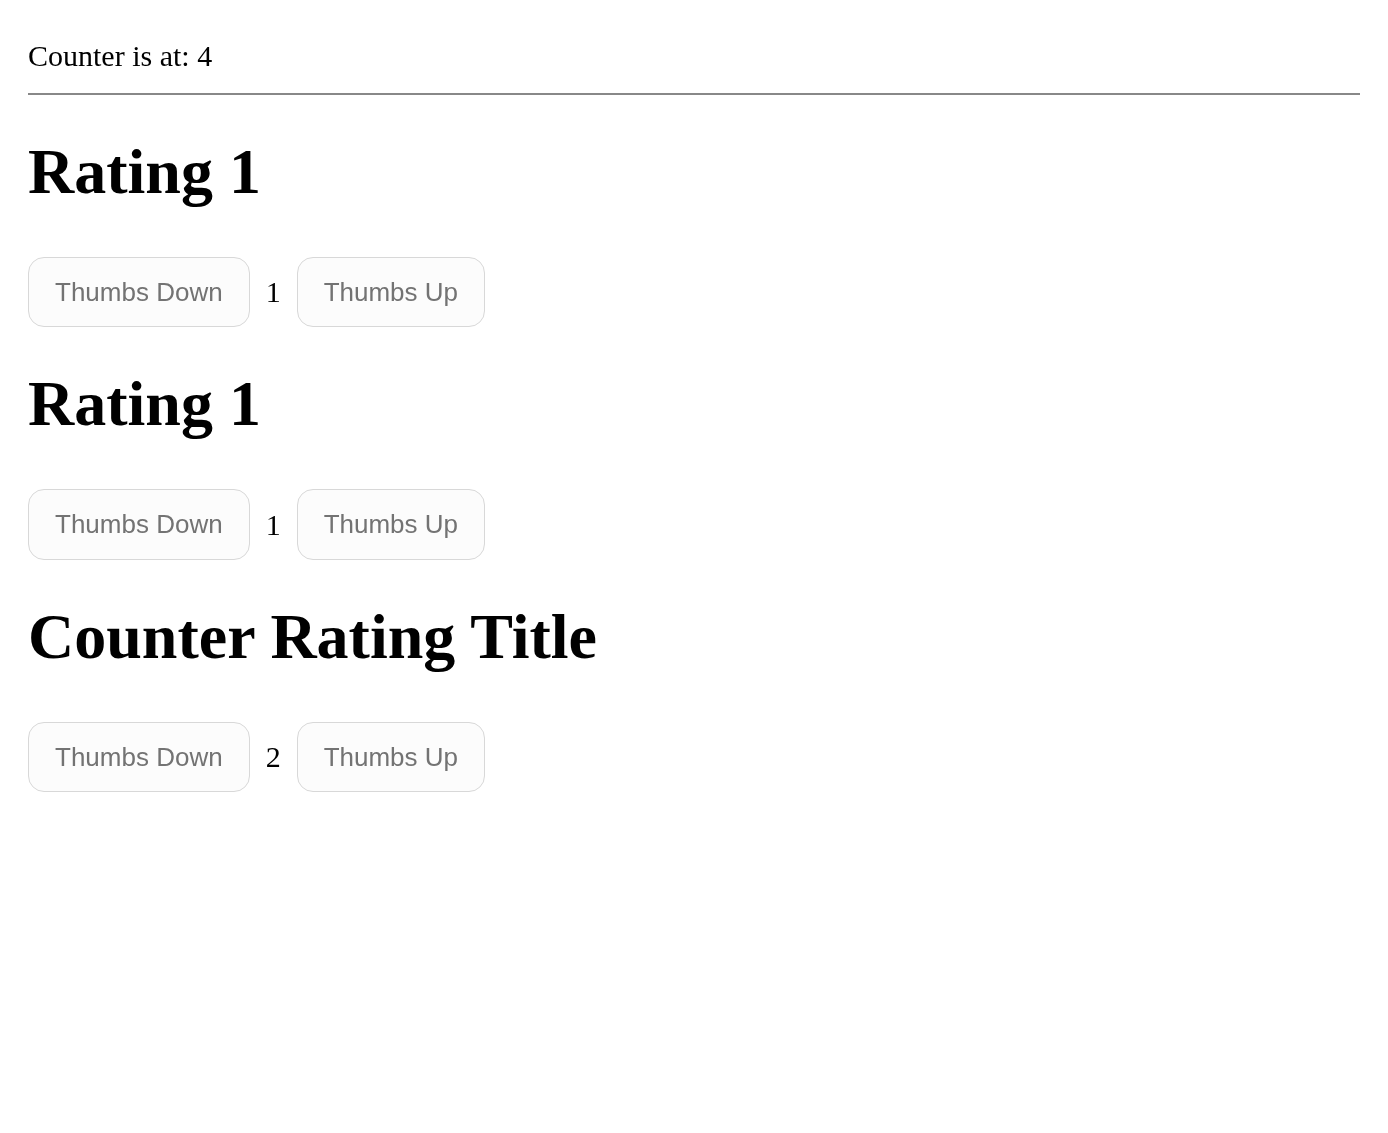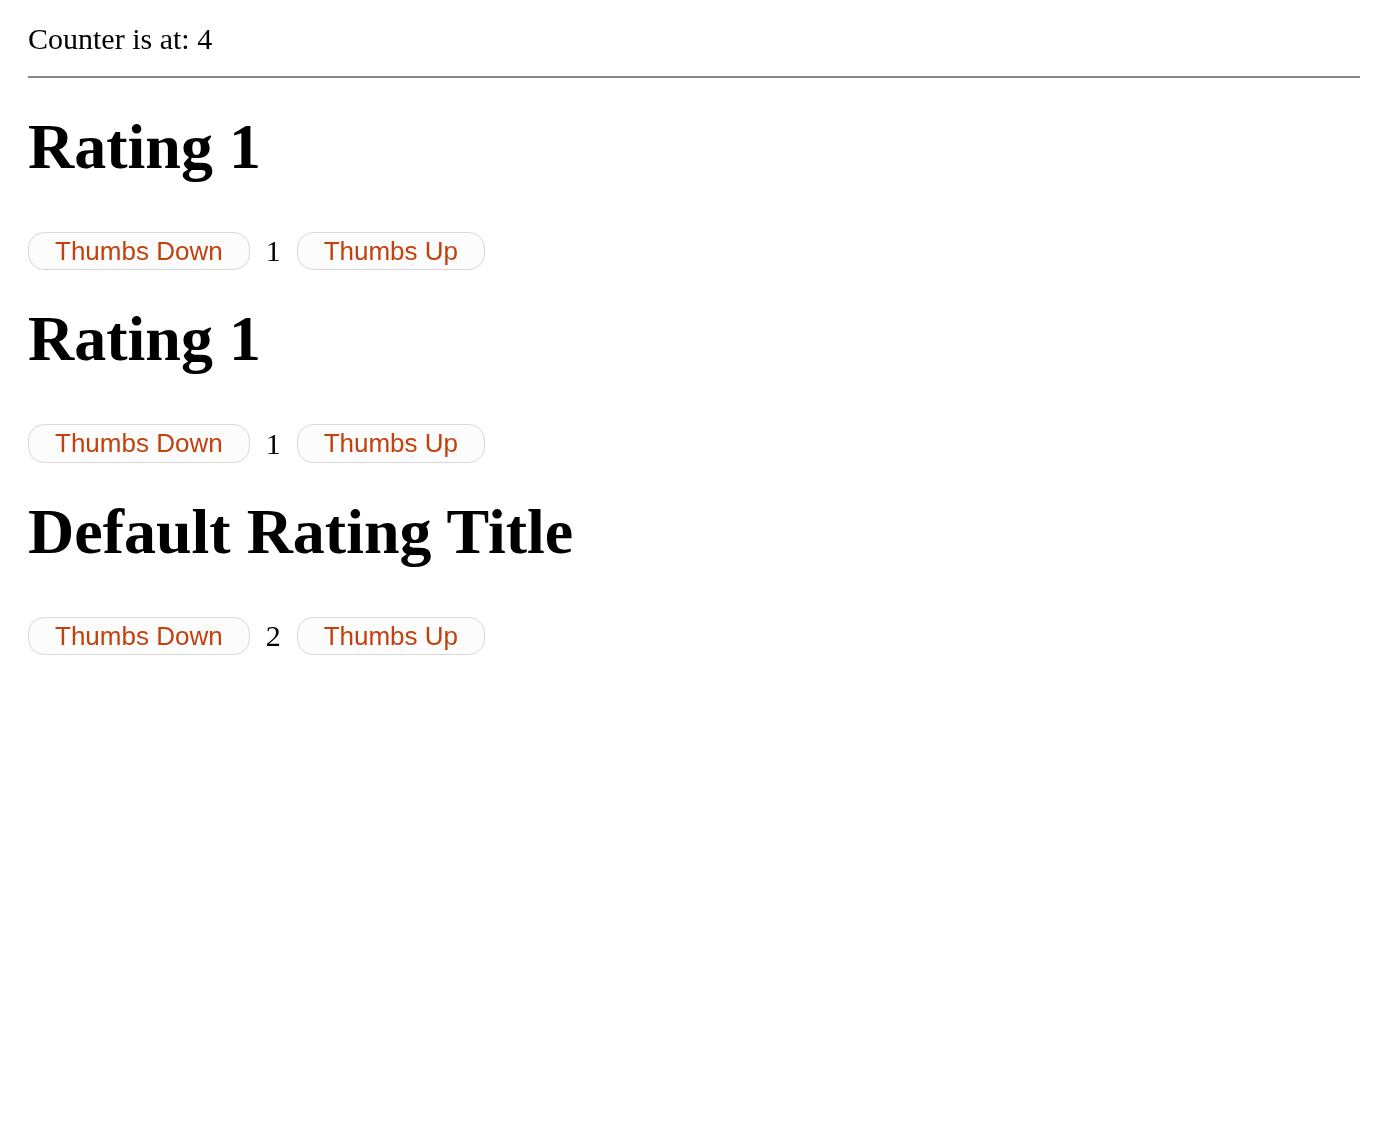--- a/index.html
+++ b/index.html
@@ -9,48 +9,48 @@
       font-family: "Times New Roman", Times, serif;
       margin: 0;
       padding: 18px 28px;
       background: #ffffff;
       color: #000000;
       font-size: 30px;
     }
     .counter-line {
       font-size: 30px;
       margin-bottom: 20px;
-      margin-top: 4px;
+      margin-top: 21px;
     }
     hr {
       border: none;
       border-top: 2px solid #888888;
       margin: 0;
     }
     h1.rating-title {
       font-family: "Times New Roman", Times, serif;
       font-weight: bold;
       font-size: 64px;
-      margin: 32px 0 48px 0;
+      margin: 40px 0 48px 0;
       letter-spacing: 0px;
     }
     .rating-row {
       display: flex;
       align-items: center;
       gap: 14px;
       margin-bottom: 20px;
     }
     button.vote {
       font-family: Arial, Helvetica, sans-serif;
       font-size: 26px;
-      padding: 0 26px;
+      padding: 16px 26px;
       background: #fcfcfc;
       border: 1px solid #d8d8d8;
       border-radius: 16px;
-      color: #c2410c;
+      color: #737373;
       cursor: pointer;
       line-height: 1.4;
     }
     .rating-value {
       font-family: "Times New Roman", Times, serif;
       font-size: 30px;
       min-width: 18px;
       text-align: center;
       padding: 0 2px;
     }
@@ -71,18 +71,18 @@
   <button class="vote">Thumbs Up</button>
 </div>
 
 <h1 class="rating-title">Rating 1</h1>
 <div class="rating-row">
   <button class="vote">Thumbs Down</button>
   <span class="rating-value">1</span>
   <button class="vote">Thumbs Up</button>
 </div>
 
-<h1 class="rating-title">Default Rating Title</h1>
+<h1 class="rating-title">Counter Rating Title</h1>
 <div class="rating-row">
   <button class="vote">Thumbs Down</button>
   <span class="rating-value">2</span>
   <button class="vote">Thumbs Up</button>
 </div>
 
 </body></html>

